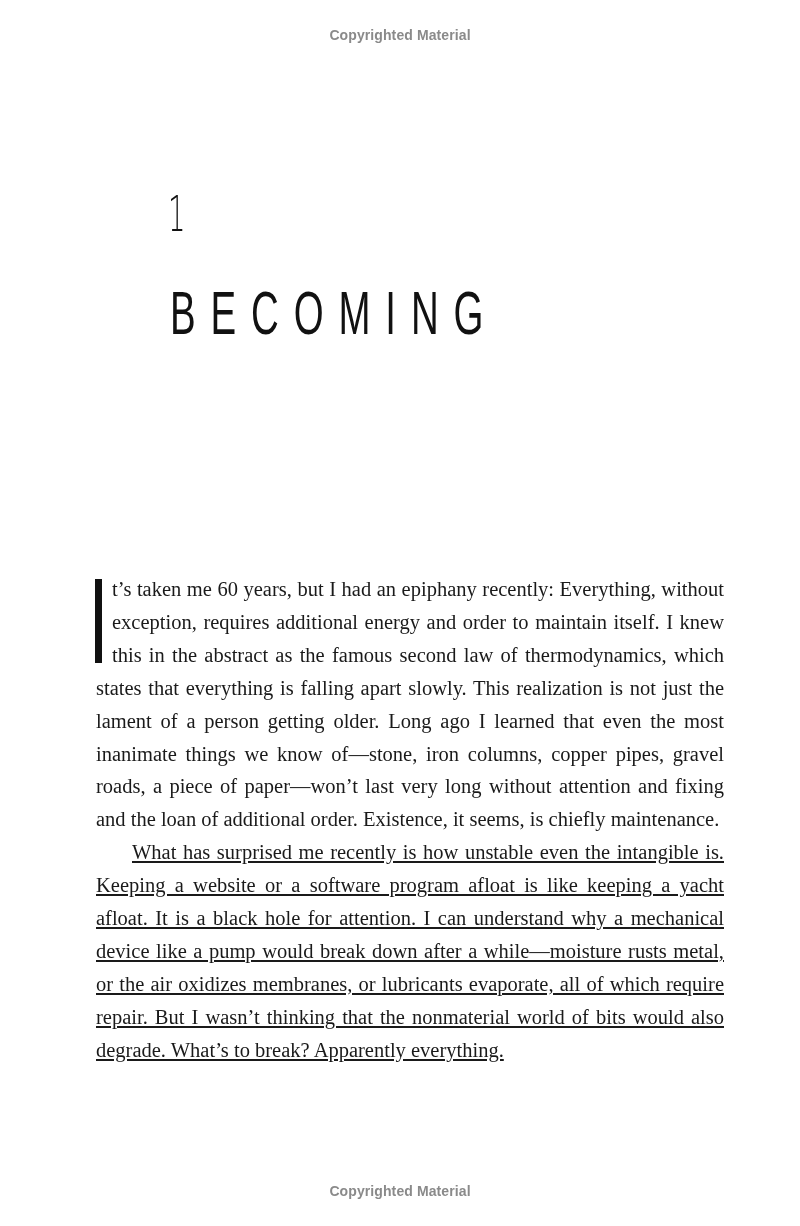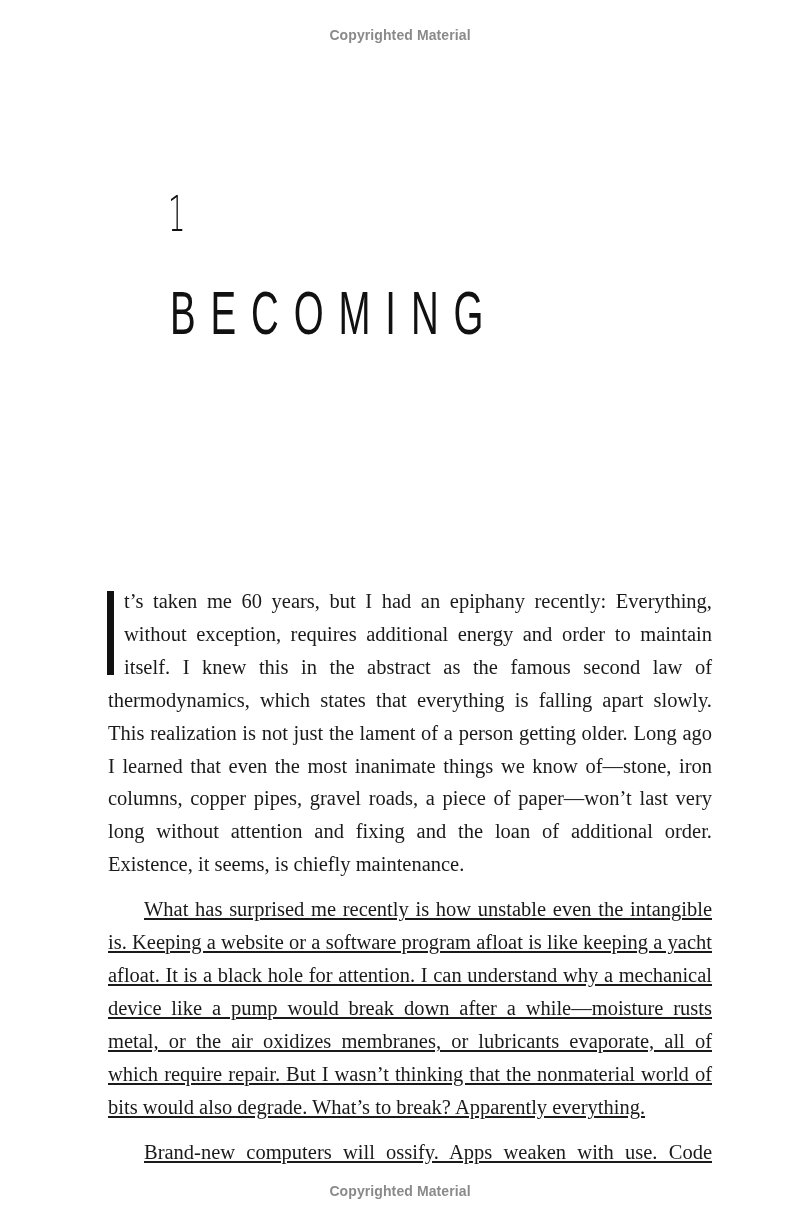--- a/index.html
+++ b/index.html
@@ -24,34 +24,33 @@
     letter-spacing: 24px;
     transform: scaleX(0.62); transform-origin: left top;
     white-space: nowrap;
   }
   .body {
     position: absolute; left: 96px; top: 573px; width: 628px;
     font-family: "Liberation Serif", serif; font-size: 20.5px;
     line-height: 32.9px; color: #1a1a1a;
     text-align: justify;
   }
-  .body p { margin: 12px; }
+  .body p { margin: 0; }
   .body p.indent { text-indent: 36px; text-decoration: underline; }
   .dropcap {
     float: left; width: 7px; height: 84px; background: #111;
     margin: 6px 10px 0 -1px;
   }
 </style>
 </head>
 <body>
 
 <div class="watermark wm-top">Copyrighted Material</div>
 
 <div class="chapter-num">1</div>
 <div class="chapter-title">BECOMING</div>
 
 <div class="body">
   <p><span class="dropcap" title="I"></span><span>t’s taken me 60 years, but I had an epiphany recently: Everything, without exception, requires additional energy and order to maintain itself. I knew this in the abstract as the famous second law of thermodynamics, which states that everything is falling apart slowly. This realization is not just the lament of a person getting older. Long ago I learned that even the most inanimate things we know of—stone, iron columns, copper pipes, gravel roads, a piece of paper—won’t last very long without attention and fixing and the loan of additional order. Existence, it seems, is chiefly maintenance.</span></p>
   <p class="indent">What has surprised me recently is how unstable even the intangible is. Keeping a website or a software program afloat is like keeping a yacht afloat. It is a black hole for attention. I can understand why a mechanical device like a pump would break down after a while—moisture rusts metal, or the air oxidizes membranes, or lubricants evaporate, all of which require repair. But I wasn’t thinking that the nonmaterial world of bits would also degrade. What’s to break? Apparently everything.</p>
-  <p class="indent" style="text-align-last: justify;">Brand-new computers will ossify. Apps weaken with use. Code</p>
 </div>
 
 <div class="watermark wm-bottom">Copyrighted Material</div>
 
 </body></html>

